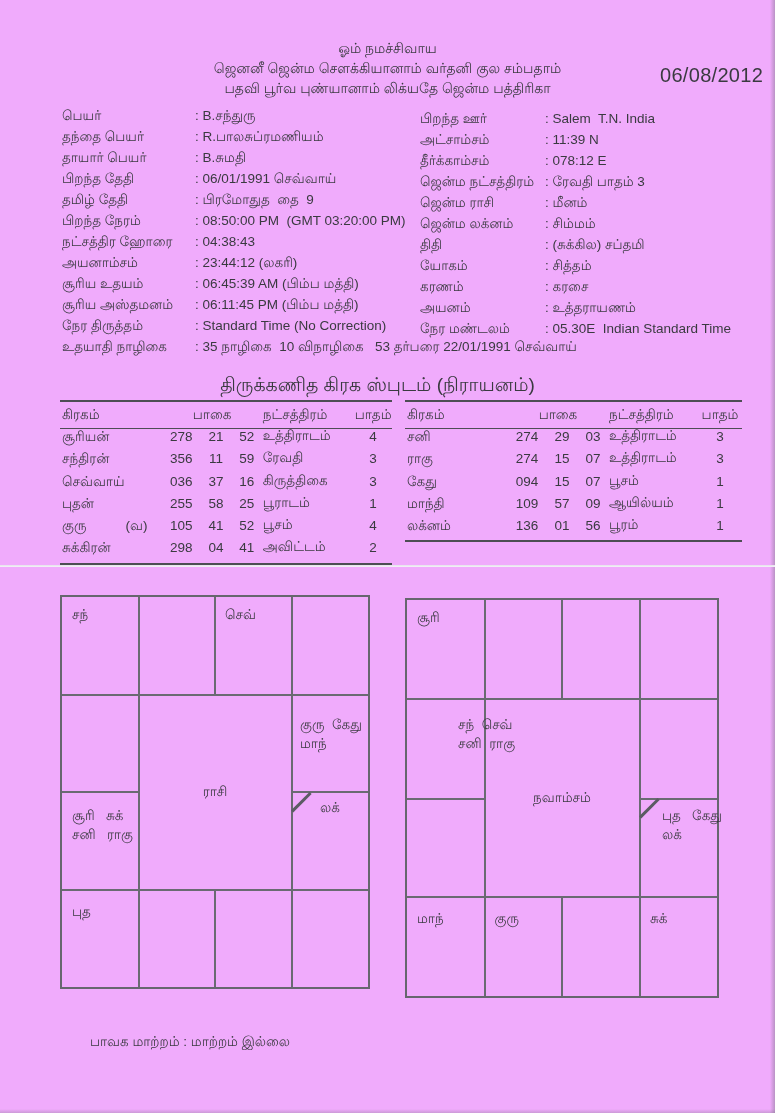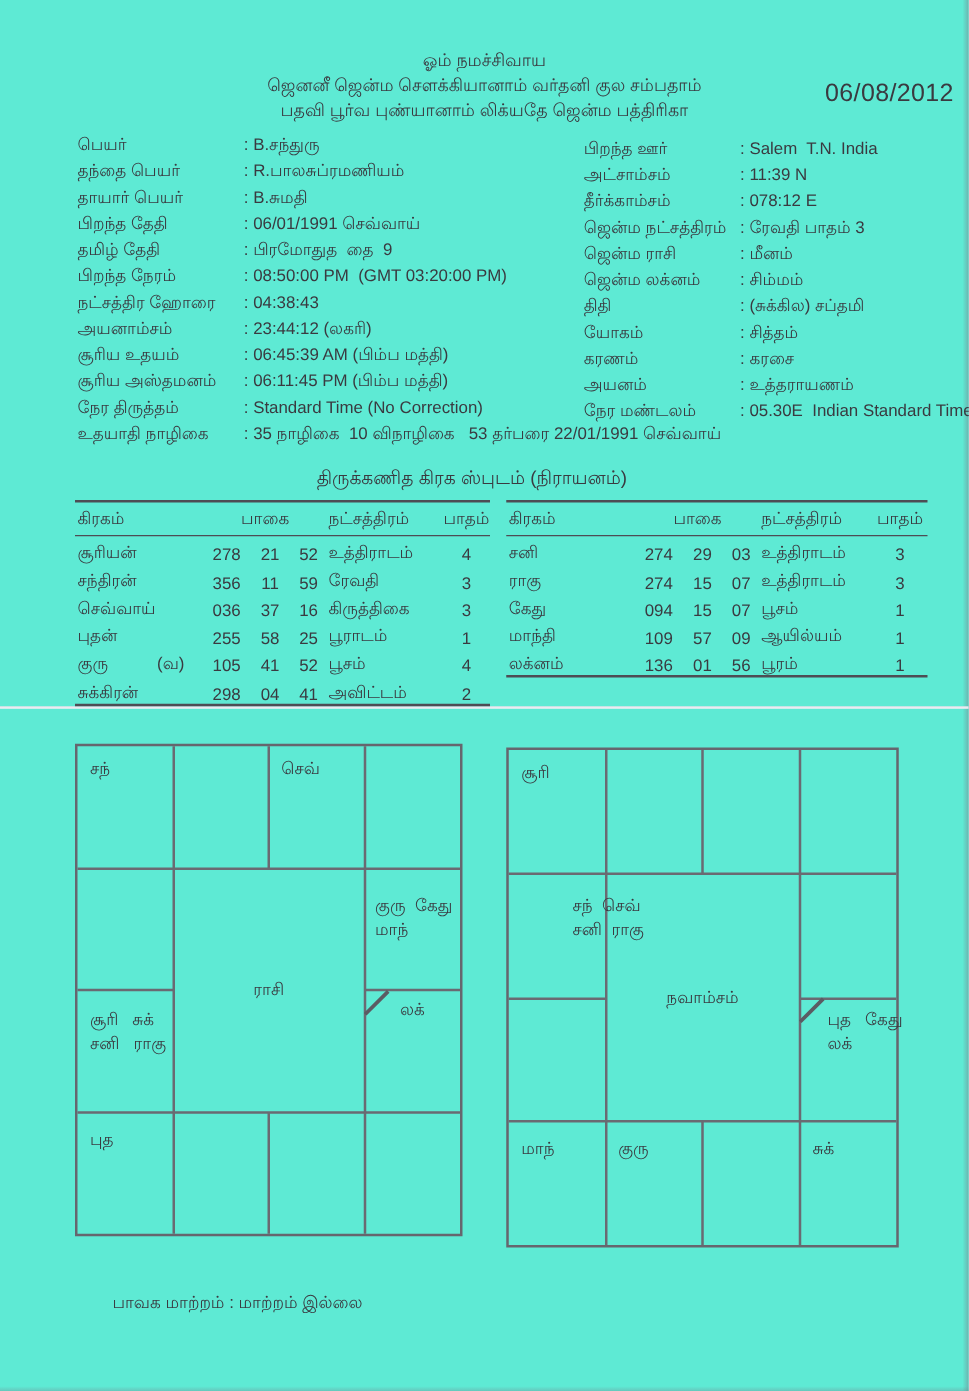--- a/index.html
+++ b/index.html
@@ -1,46 +1,46 @@
 <!DOCTYPE html>
 <html><head>
 <meta charset="utf-8">
 <style>
   html,body { margin:0; padding:0; }
   .page {
     position:relative; width:775px; height:1113px; overflow:hidden;
-    background:#5eead4; color:#3a3a40;
+    background:#f0abfc; color:#3a3a40;
     font-family:"Liberation Sans","DejaVu Sans",sans-serif;
     font-size:13.5px;
   }
   
   .edge-right { position:absolute; right:0; top:0; width:5px; height:1113px;
     background:linear-gradient(to right, rgba(120,115,130,0), rgba(120,115,130,.45)); }
   .edge-bottom { position:absolute; left:0; bottom:0; width:775px; height:4px;
     background:linear-gradient(to bottom, rgba(120,115,130,0), rgba(120,115,130,.30)); }
   .crease { position:absolute; left:0; top:565px; width:775px; height:2px;
     background:linear-gradient(to bottom,#e4e1ea,#f4f2f8); }
 
   .hdr { position:absolute; top:38px; left:0; width:775px; text-align:center;
     font-size:14px; line-height:20px; }
   .scan-date { position:absolute; top:64px; left:660px; font-size:20px; letter-spacing:.3px; }
 
   .dl { position:absolute; }
   .drow { display:flex; height:21px; align-items:flex-start; white-space:pre; }
   .dlabel { flex:0 0 133px; }
-  .dl-right .dlabel { flex:0 0 125px;margin-left:47px; }
+  .dl-right .dlabel { flex:0 0 125px; }
   .dval { white-space:pre; }
 
-  .sect-title { position:absolute; top:374px; left:0; width:755px; text-align:center; font-size:15px; }
+  .sect-title { position:absolute; top:374px; left:0; width:755px; text-align:center; font-size:19px; }
 
   .ptable { position:absolute; top:400px; border-top:2px solid #4d4d54; border-bottom:2px solid #4d4d54; }
   .pt-left { left:60px; width:332px; }
   .pt-right { left:405px; width:337px; }
   .phead { display:flex; height:26px; align-items:center; border-bottom:1.5px solid #4d4d54; }
-  .prow { display:flex; height:22.3px; align-items:flex-end; }
+  .prow { display:flex; height:22.3px; align-items:flex-start; }
   .ptable span { display:block; white-space:pre; }
   .h-graha { width:100px; padding-left:2px; }
   .h-deg   { width:102px; text-align:center; }
   .h-star  { width:92px; }
   .h-padam { width:38px; text-align:center; }
   .c-graha { width:64px; padding-left:2px; }
   .c-graha2{ width:100px; padding-left:2px; }
   .c-note  { width:36px; }
   .c-d { width:40px; text-align:center; }
   .c-m { width:30px; text-align:center; }

